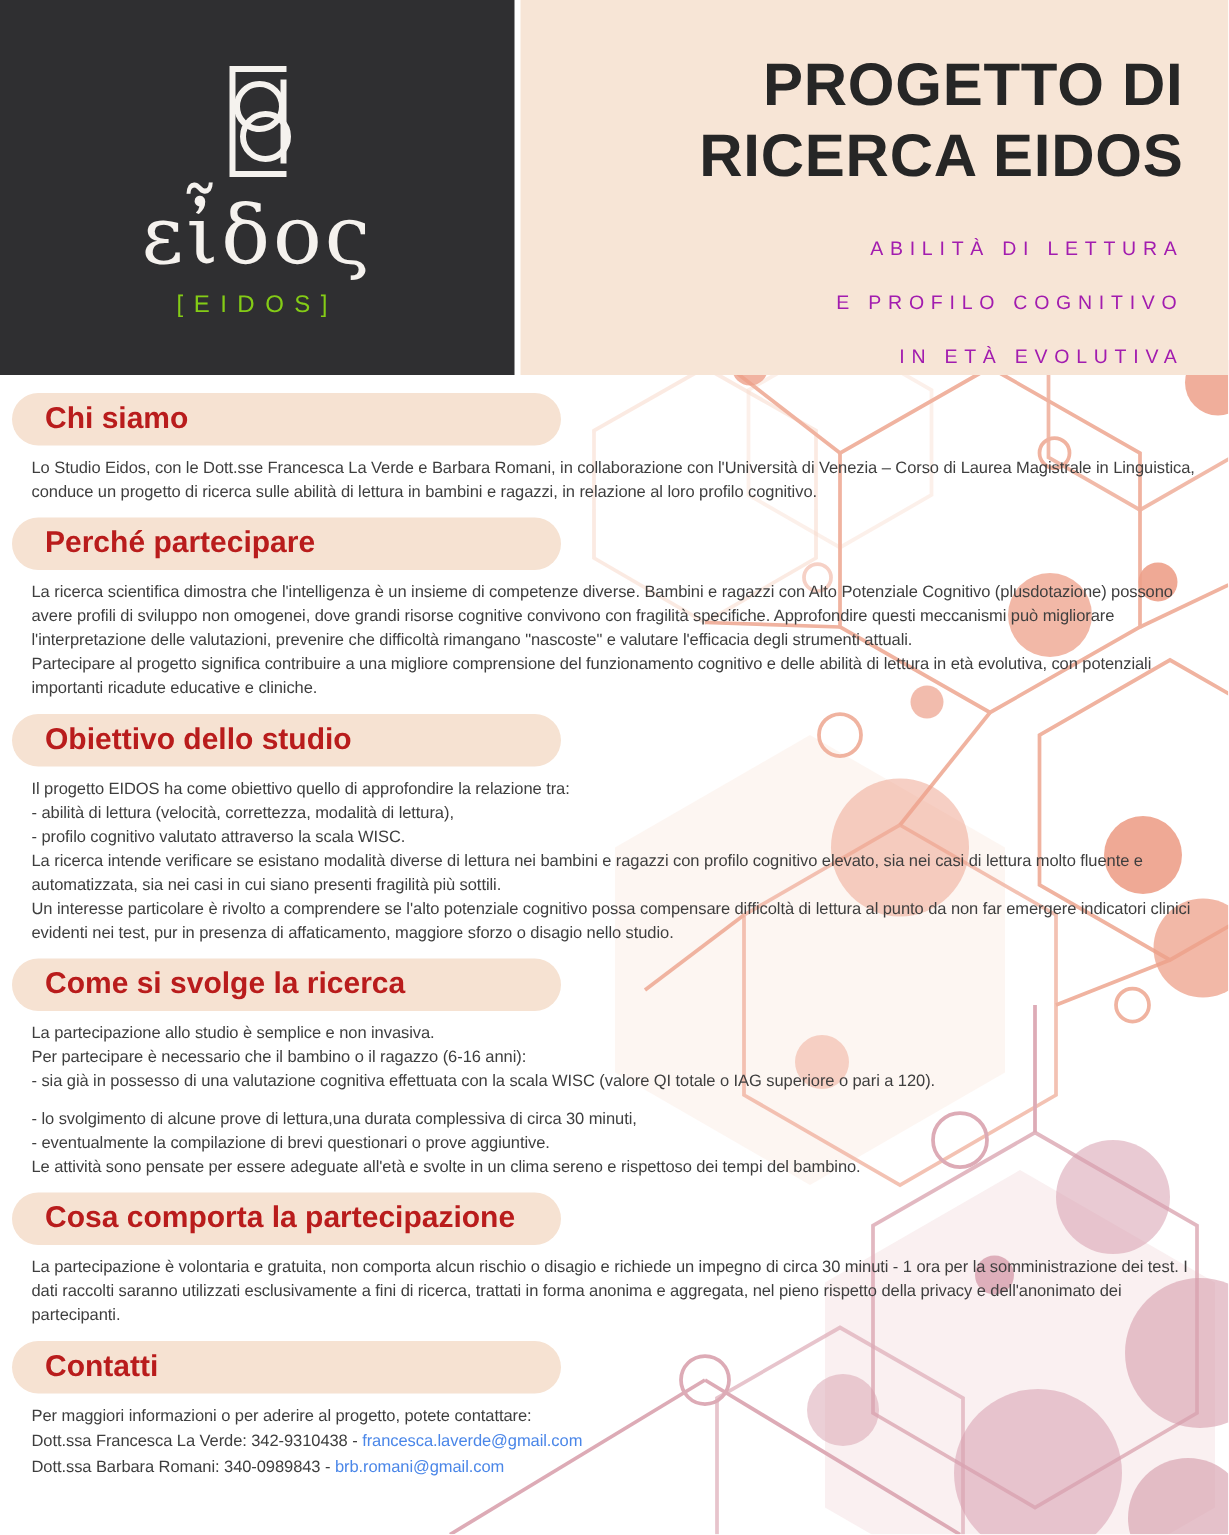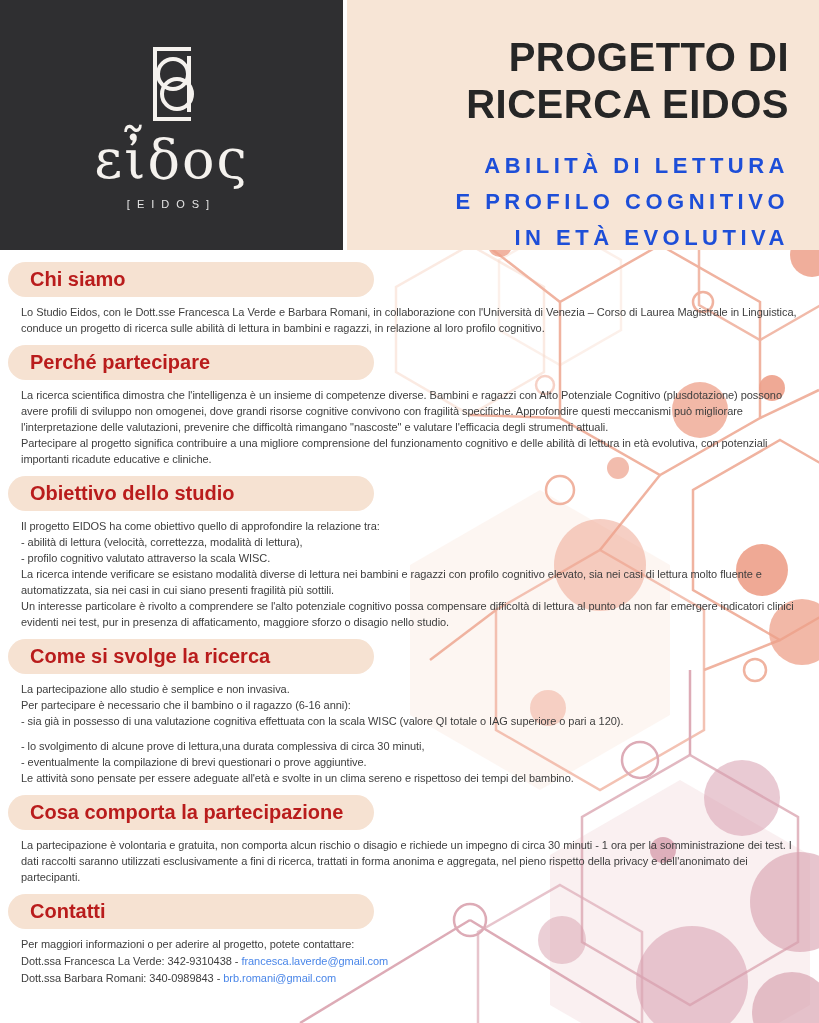--- a/index.html
+++ b/index.html
@@ -27,35 +27,35 @@
     background:#2f2f31; color:#f5f2ee;
     display:flex; flex-direction:column; align-items:center; justify-content:center;
     box-sizing:border-box; padding-top:4px;
   }
   .logo-greek {
     font-family:"DejaVu Serif", serif;
     font-size:54px; line-height:60px; letter-spacing:2px;
     margin-top:6px;
   }
   .logo-caption {
-    font-size:11px; letter-spacing:7px; margin-top:8px; color:#e5e5e5;
+    font-size:16px; letter-spacing:7px; margin-top:8px; color:#84cc16;
   }
   .title-box {
     flex:1; background:#f7e5d6;
     box-sizing:border-box; padding:34px 30px 0 0;
     text-align:right;
   }
   .title-line {
     font-size:40px; line-height:47px; font-weight:700;
     color:#262626; letter-spacing:0.5px;
   }
   .subtitle { margin-top:20px; }
   .subtitle-line {
-    font-size:22px; line-height:36px; letter-spacing:4.5px;
-    color:#1d4ed8; font-weight:700;
+    font-size:13px; line-height:36px; letter-spacing:4.5px;
+    color:#a21caf; font-weight:400;
   }
 
   
   .content {
     position:relative; z-index:1;
     padding-top:12px;
   }
   .sec { margin-bottom:6px; }
   .pill {
     width:366px; box-sizing:border-box;

